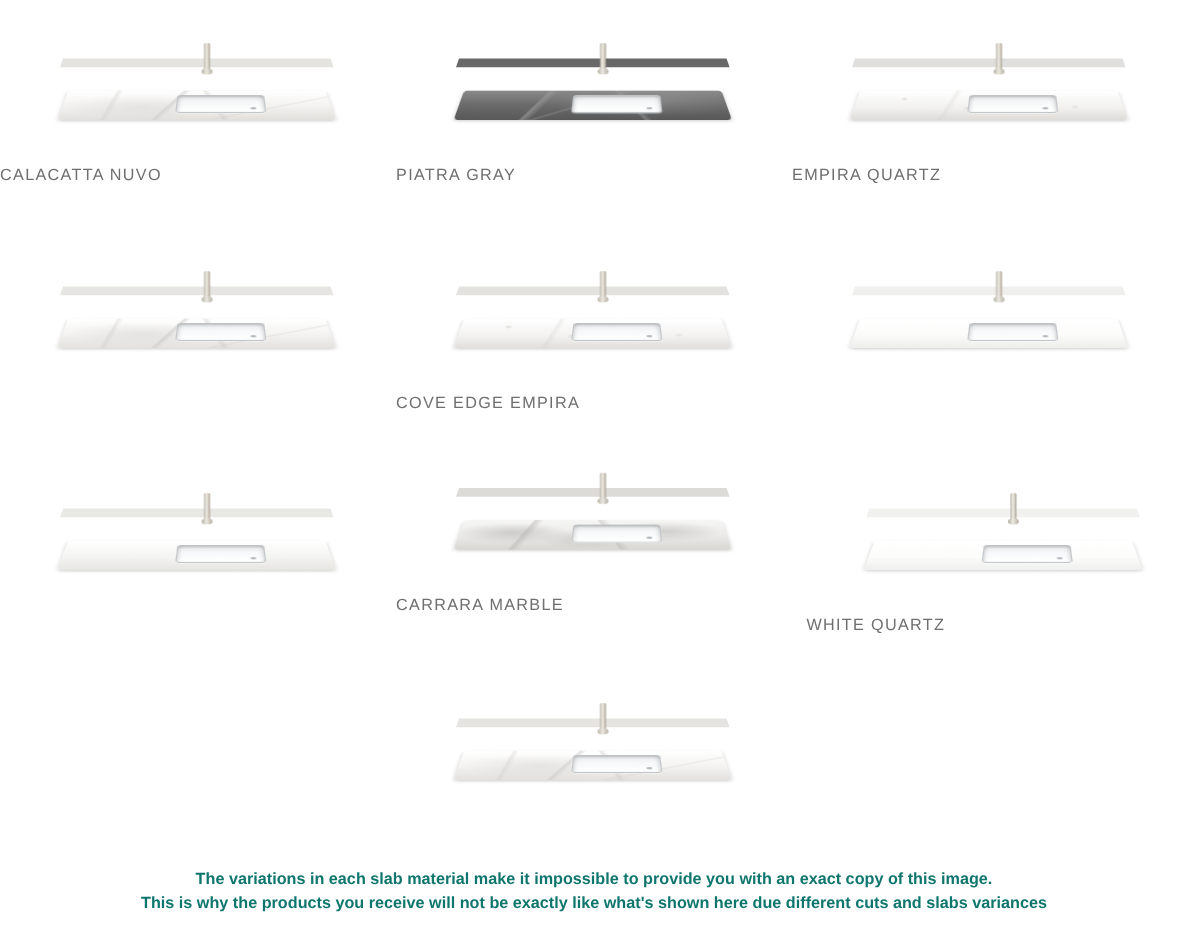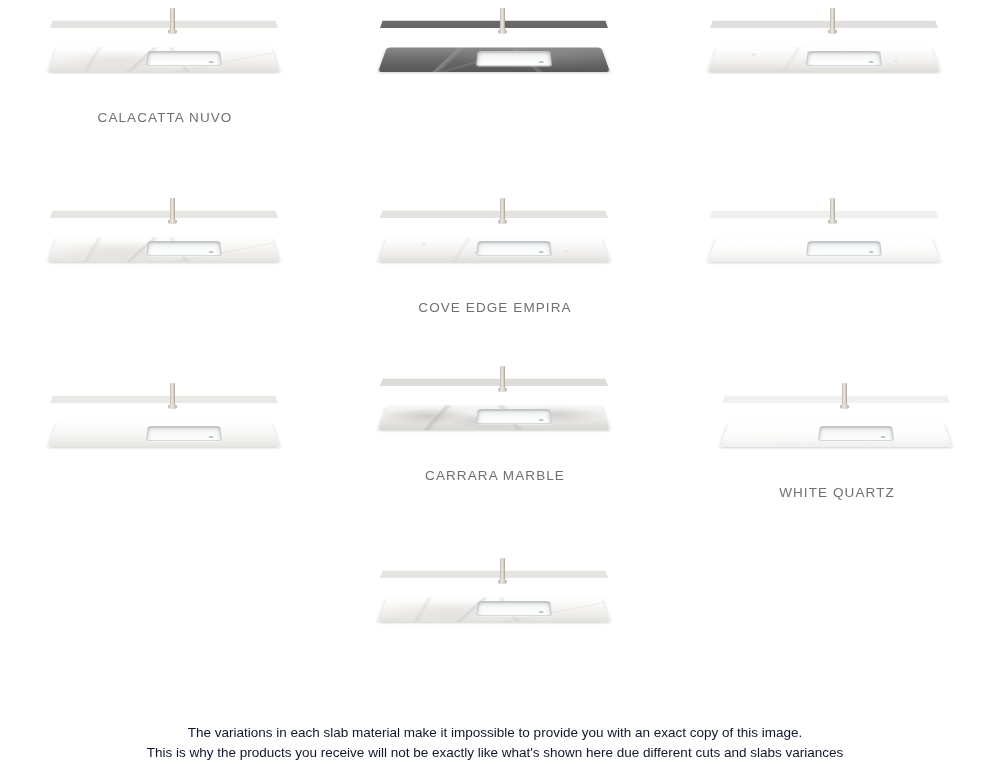--- a/index.html
+++ b/index.html
@@ -17,21 +17,21 @@
   }
 
   #grid {
     position: relative;
     width: 990px;
   }
 
   .cell {
     position: absolute;
     width: 330px;
-    text-align: center;
+    margin-top: 28px;
   }
 
   .swatch-wrap {
     position: relative;
     width: 250px;
     height: 100px;
     margin: 0 auto;
   }
 
   .label {
@@ -134,22 +134,23 @@
     border-radius: 50% / 60%;
   }
 
   .note {
     position: absolute;
     left: 0;
     right: 0;
     text-align: center;
     font-size: 13.5px;
     line-height: 20px;
-    color: #0f172a;
+    color: #0f766e;
     font-family: "Liberation Sans", sans-serif;
+    font-weight: bold;
   }
 </style>
 </head>
 <body>
 
 <div id="grid">
     <div class="cell" style="left: 0px; top: 0px;">
       <div class="swatch-wrap">
         <div class="top">
           <div class="backlip" style="background: rgb(226, 224, 221);"></div>
@@ -172,35 +173,37 @@
           <div class="slab">
             <div class="slab-inner" style="background: linear-gradient(115deg, rgba(107, 107, 107, 0) 30%, rgba(154, 154, 154, 0.667) 31%, rgba(107, 107, 107, 0) 34%), linear-gradient(65deg, rgba(107, 107, 107, 0) 62%, rgba(154, 154, 154, 0.533) 63%, rgba(107, 107, 107, 0) 65%), linear-gradient(150deg, rgba(107, 107, 107, 0) 46%, rgba(154, 154, 154, 0.4) 47%, rgba(107, 107, 107, 0) 49%), radial-gradient(60% 80% at 70% 40%, rgba(255, 255, 255, 0.133) 0%, rgba(107, 107, 107, 0) 65%), linear-gradient(rgb(138, 138, 138) 0%, rgb(107, 107, 107) 50%, rgb(88, 88, 88) 100%);"></div>
           </div>
           <div class="sink"></div>
           <div class="faucet">
             <div class="spout"></div>
             <div class="base"></div>
           </div>
         </div>
       </div>
+      <div class="label">PIATRA GRAY</div>
     </div>
     <div class="cell" style="left: 660px; top: 0px;">
       <div class="swatch-wrap">
         <div class="top">
           <div class="backlip" style="background: rgb(222, 220, 217);"></div>
           <div class="slab">
             <div class="slab-inner" style="background: radial-gradient(circle at 18% 30%, rgba(205, 203, 200, 0.4) 0px, rgba(205, 203, 200, 0.4) 2px, rgba(242, 241, 239, 0) 3px), radial-gradient(circle at 42% 62%, rgba(205, 203, 200, 0.333) 0px, rgba(205, 203, 200, 0.333) 2px, rgba(242, 241, 239, 0) 3px), radial-gradient(circle at 66% 25%, rgba(205, 203, 200, 0.333) 0px, rgba(205, 203, 200, 0.333) 2px, rgba(242, 241, 239, 0) 3px), radial-gradient(circle at 82% 58%, rgba(205, 203, 200, 0.267) 0px, rgba(205, 203, 200, 0.267) 2px, rgba(242, 241, 239, 0) 3px), linear-gradient(105deg, rgba(242, 241, 239, 0) 35%, rgba(205, 203, 200, 0.267) 36%, rgba(242, 241, 239, 0) 38%), linear-gradient(rgb(255, 255, 255) 0%, rgb(242, 241, 239) 60%, rgb(222, 220, 217) 100%);"></div>
           </div>
           <div class="sink"></div>
           <div class="faucet">
             <div class="spout"></div>
             <div class="base"></div>
           </div>
         </div>
       </div>
+      <div class="label">EMPIRA QUARTZ</div>
     </div>
     <div class="cell" style="left: 0px; top: 190px;">
       <div class="swatch-wrap">
         <div class="top">
           <div class="backlip" style="background: rgb(228, 226, 223);"></div>
           <div class="slab">
             <div class="slab-inner" style="background: radial-gradient(50% 70% at 30% 55%, rgba(198, 196, 193, 0.333) 0%, rgba(244, 243, 241, 0) 60%), linear-gradient(118deg, rgba(244, 243, 241, 0) 40%, rgba(198, 196, 193, 0.533) 41%, rgba(244, 243, 241, 0) 43%), linear-gradient(72deg, rgba(244, 243, 241, 0) 55%, rgba(198, 196, 193, 0.4) 56%, rgba(244, 243, 241, 0) 58%), linear-gradient(100deg, rgba(244, 243, 241, 0) 18%, rgba(198, 196, 193, 0.333) 19%, rgba(244, 243, 241, 0) 21%), linear-gradient(160deg, rgba(244, 243, 241, 0) 70%, rgba(198, 196, 193, 0.267) 71%, rgba(244, 243, 241, 0) 73%), linear-gradient(rgb(255, 255, 255) 0%, rgb(244, 243, 241) 55%, rgb(228, 226, 223) 100%);"></div>
           </div>
           <div class="sink"></div>
           <div class="faucet">

